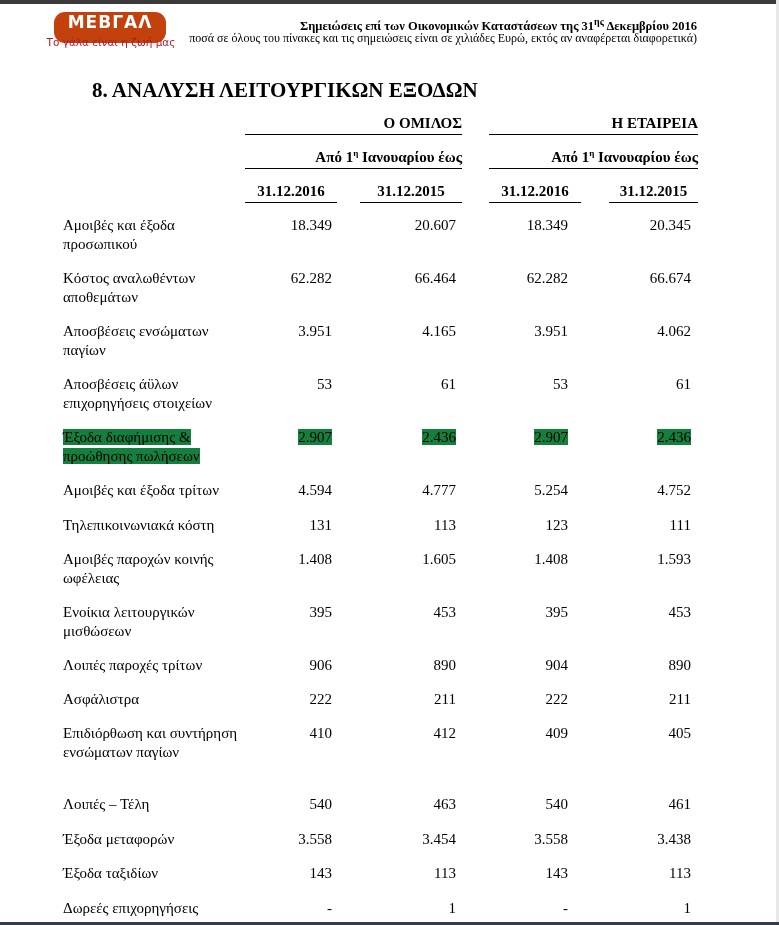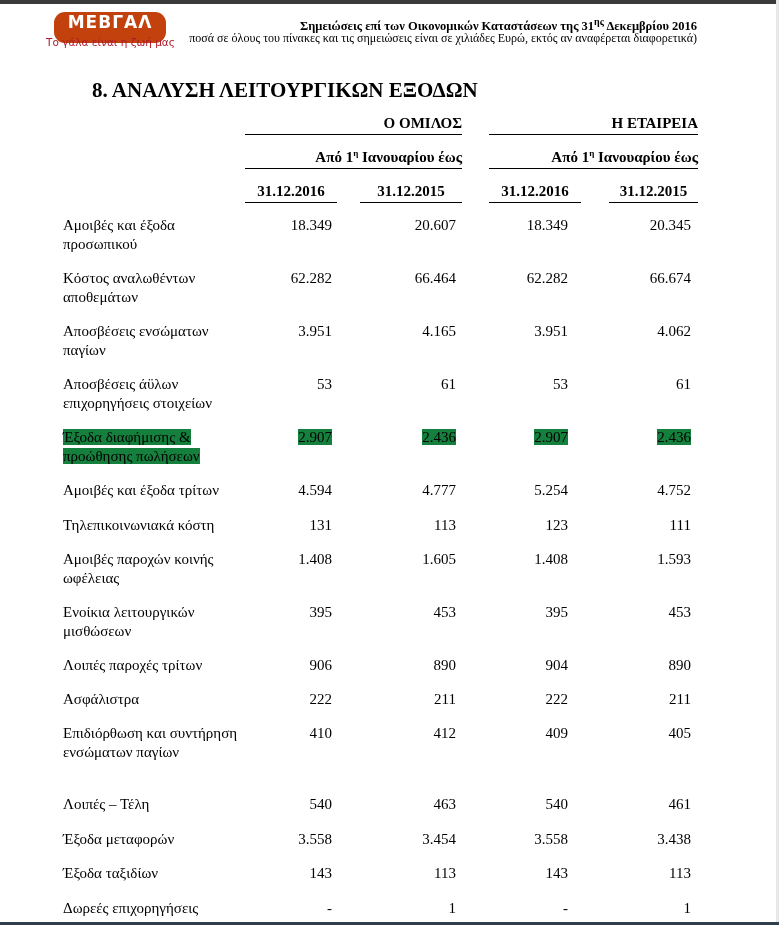--- a/index.html
+++ b/index.html
@@ -13,21 +13,21 @@
   .rightedge { position: absolute; left: 776px; top: 0; width: 3px; height: 925px; background: #e8e8e8; }
 
   .logo { position: absolute; left: 54px; top: 12px; width: 112px; height: 38px; }
   .logo-pill {
     position: absolute; left: 0; top: 0; width: 112px; height: 31px;
     background: #c2410c; border-radius: 11px;
     color: #fff; font-family: "DejaVu Sans", sans-serif; font-weight: bold;
     font-size: 17px; letter-spacing: 1px; text-align: center; line-height: 21px;
   }
   .logo-tagline {
-    position: absolute; left: -8px; top: 24px; width: 130px; text-align: left;
+    position: absolute; left: -8px; top: 24px; width: 130px; text-align: center;
     color: #b01a2e; font-family: "DejaVu Sans", sans-serif; font-size: 10.5px; white-space: nowrap;
   }
 
   .hdr-title {
     position: absolute; left: 300px; top: 16px; width: 397px; text-align: right;
     font-weight: bold; font-size: 12.5px; white-space: nowrap;
   }
   .hdr-title sup { font-size: 10px; }
   .hdr-sub {
     position: absolute; left: 170px; top: 31px; width: 527px; text-align: right;

